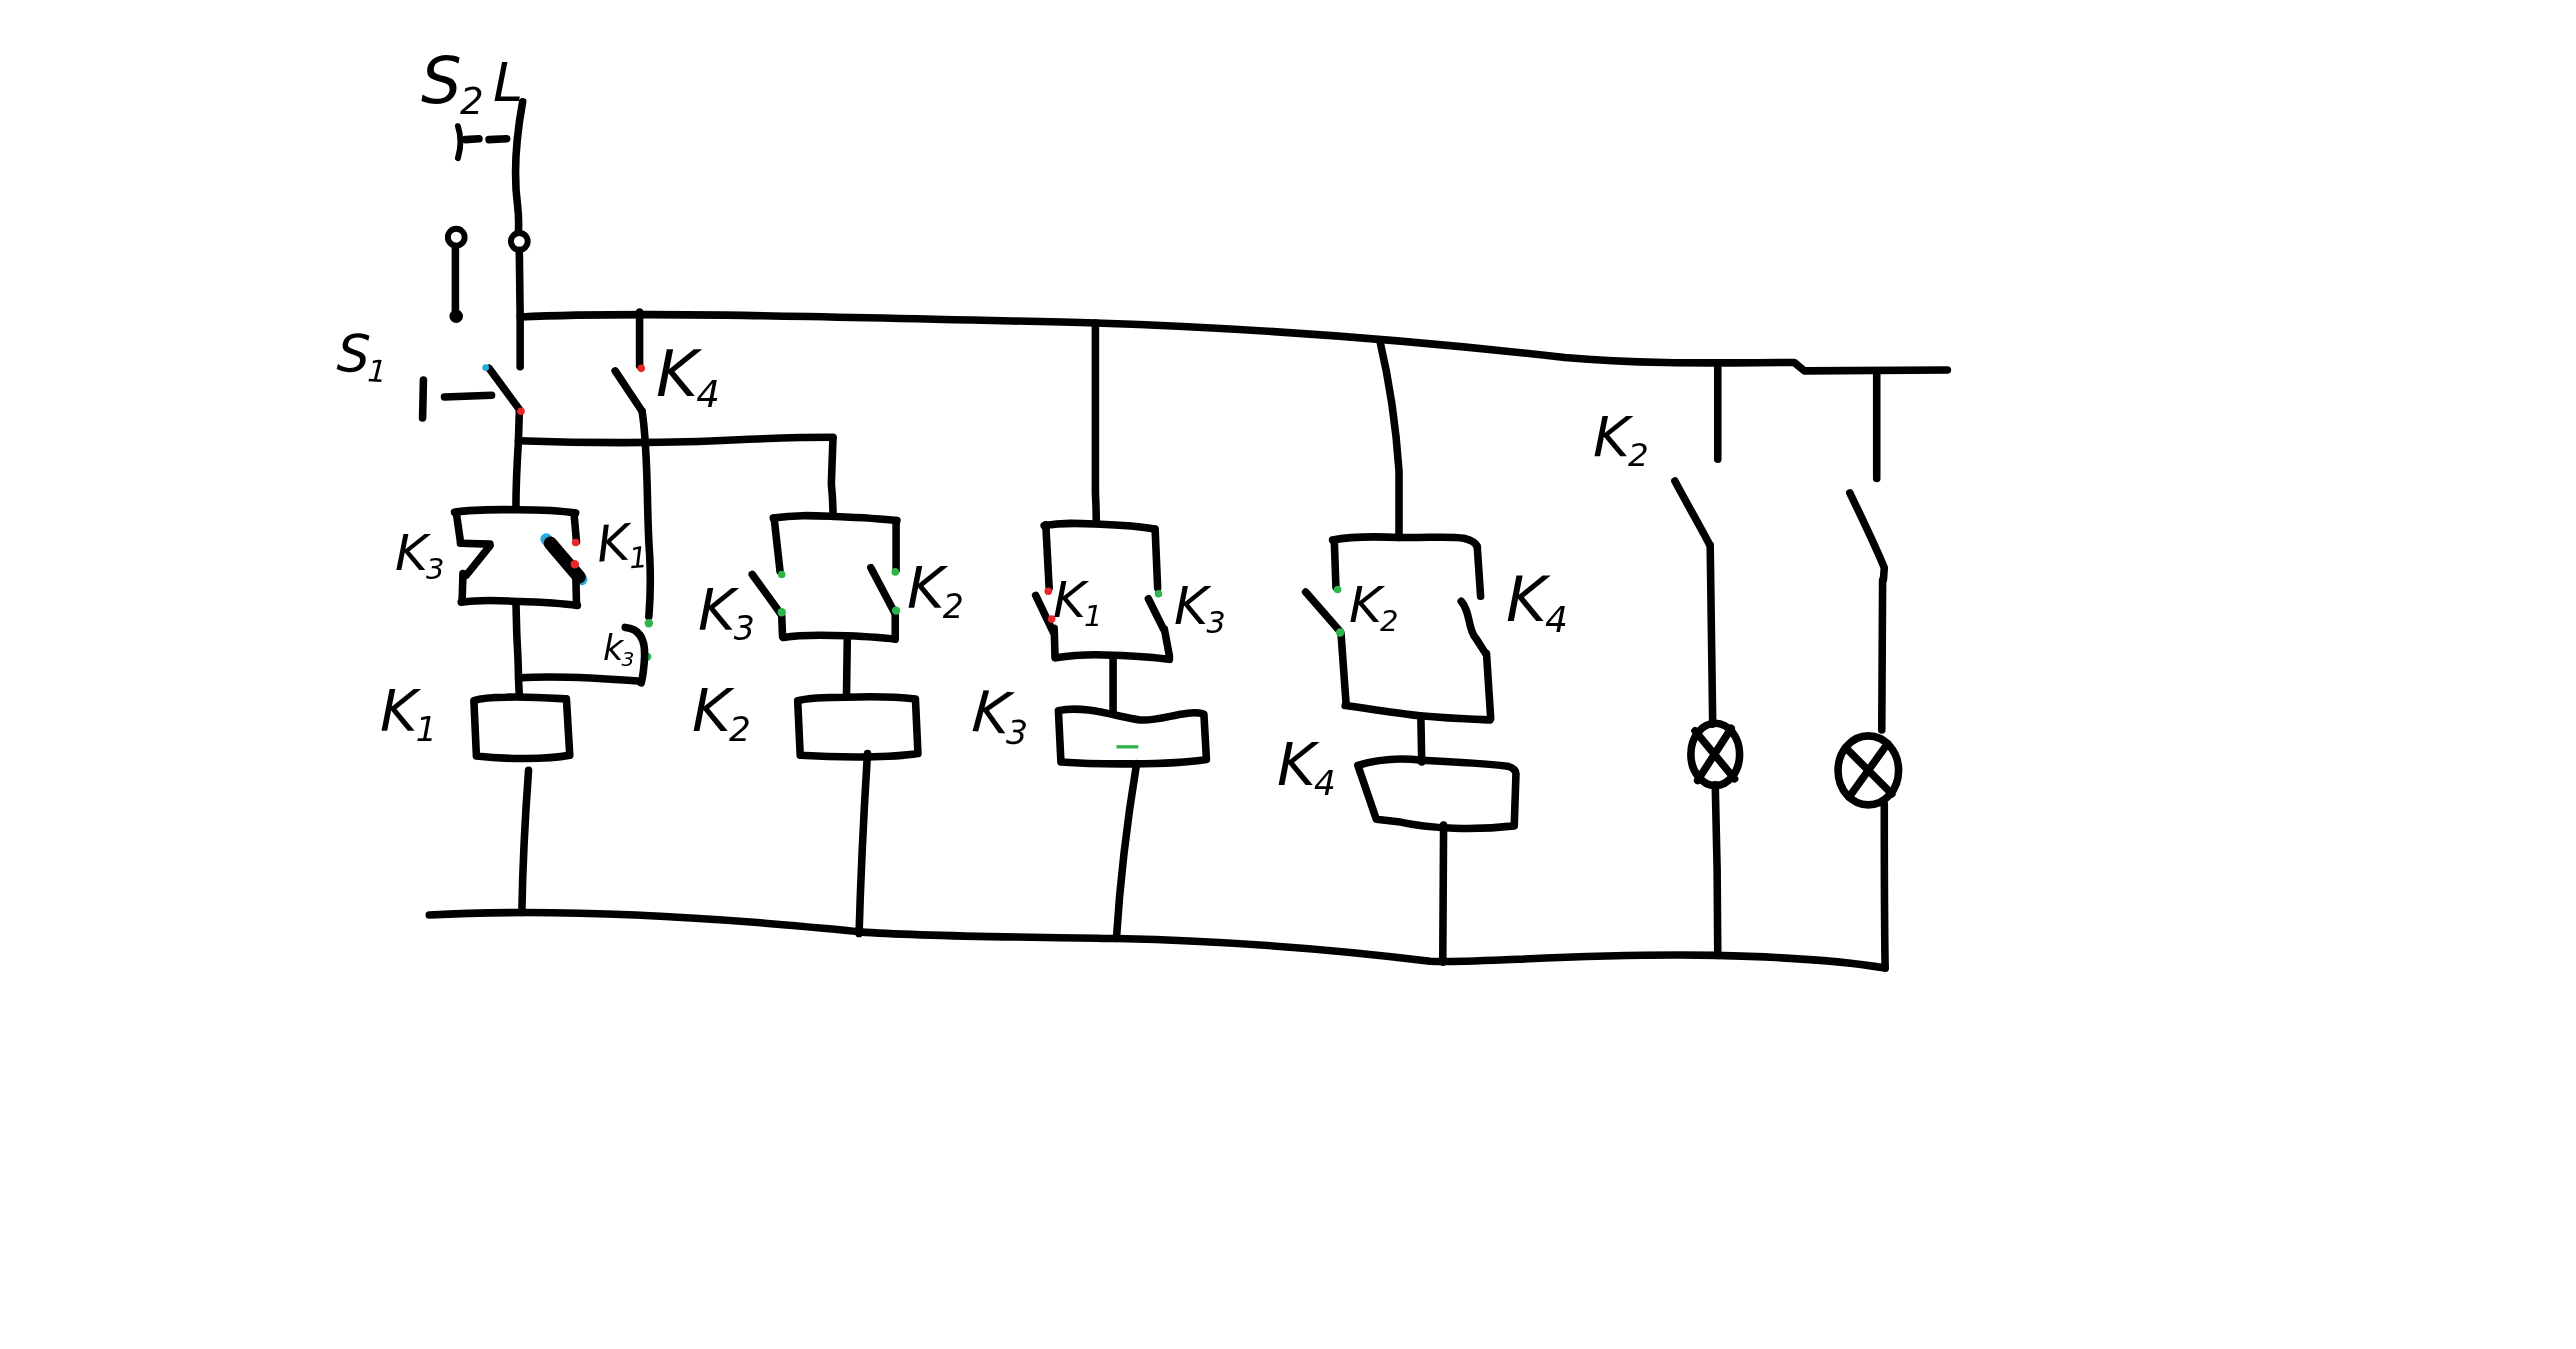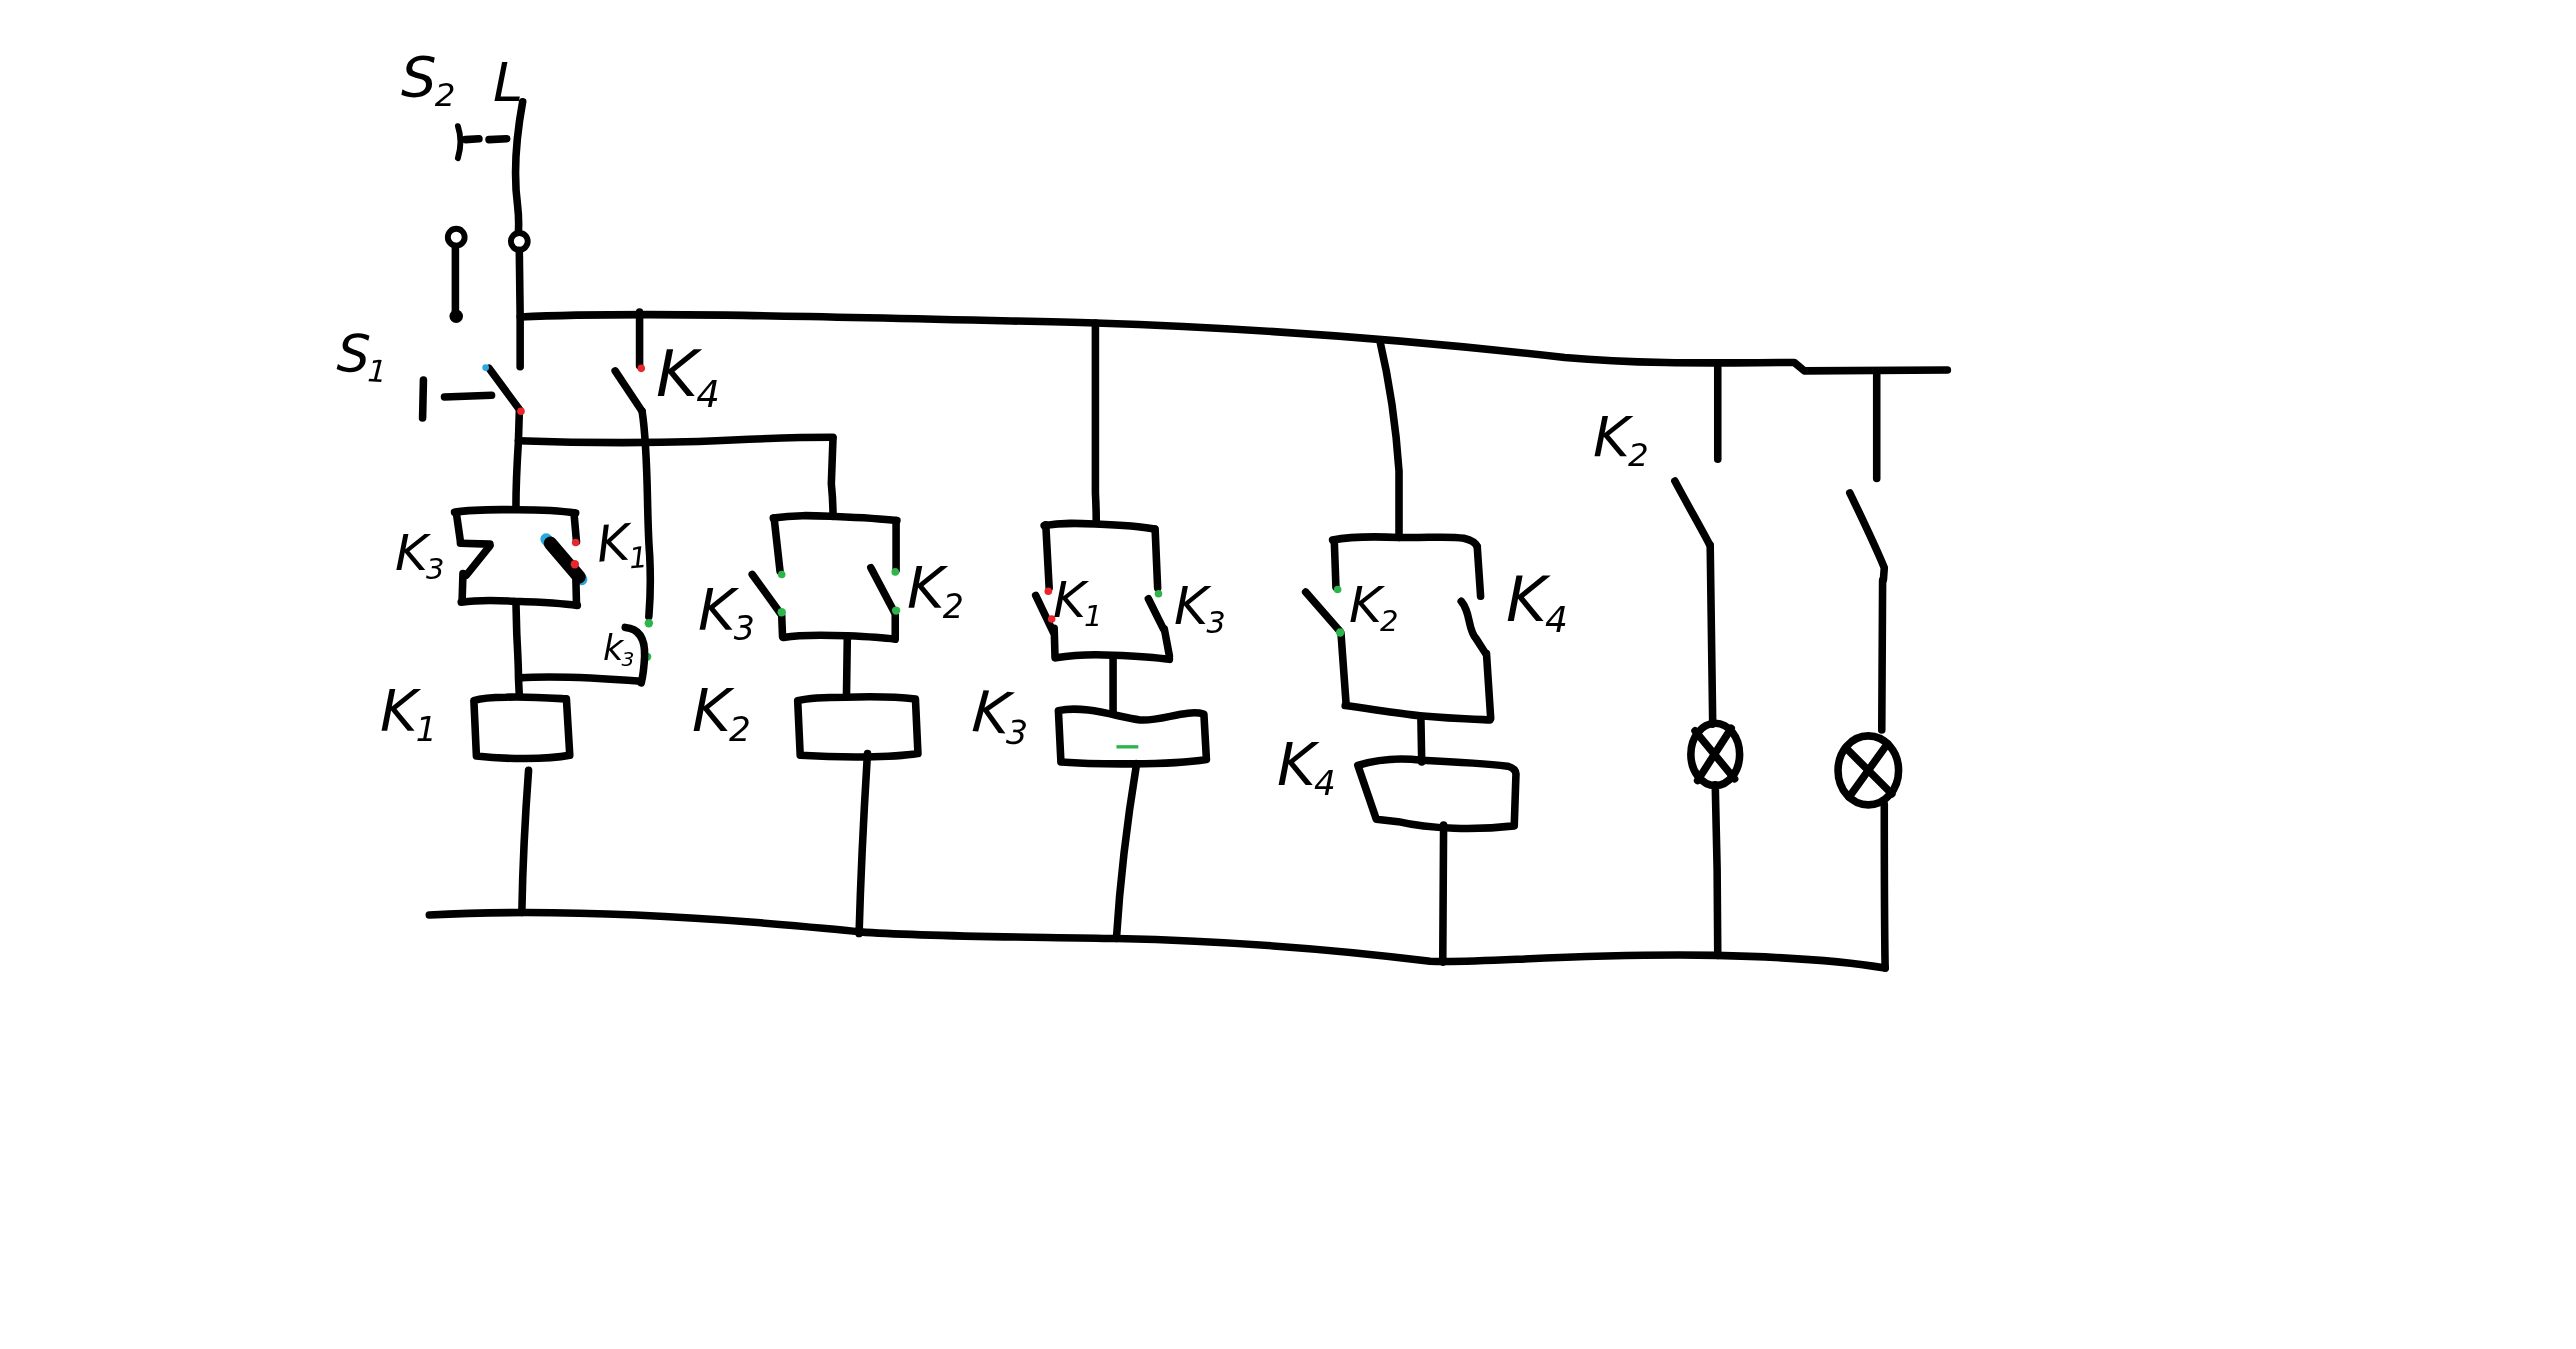--- a/index.html
+++ b/index.html
@@ -180,21 +180,21 @@
     </g>
     <path class="ink" d="M2240,956 C2240,1020 2240,1090 2241,1151"></path>
   </g>
 
   <path class="ink" d="M510,1088 C620,1082 760,1086 900,1097 C960,1102 995,1105 1022,1108 C1100,1114 1230,1114 1327,1116 C1460,1119 1580,1128 1700,1143 C1760,1146 1870,1133 2040,1136 C2130,1138 2200,1144 2241,1151"></path>
 
 </svg>
 
   <div class="lbl" style="left:493px;top:56px;font-size:54px;"><span>L</span><span class="sb"></span></div>
 
-  <div class="lbl" style="left:401px;top:49px;font-size:56px;"><span>S</span><span class="sb">2</span></div>
+  <div class="lbl" style="left:421px;top:49px;font-size:64px;"><span>S</span><span class="sb">2</span></div>
 
   <div class="lbl" style="left:337px;top:328px;font-size:52px;transform:rotate(3deg);"><span>S</span><span class="sb">1</span></div>
 
   <div class="lbl" style="left:656px;top:342px;font-size:64px;"><span>K</span><span class="sb">4</span></div>
 
   <div class="lbl" style="left:395px;top:528px;font-size:50px;"><span>K</span><span class="sb">3</span></div>
 
   <div class="lbl" style="left:597px;top:518px;font-size:50px;transform:rotate(-4deg);"><span>K</span><span class="sb">1</span></div>
 
   <div class="lbl" style="left:603px;top:631px;font-size:35px;"><span>k</span><span class="sb">3</span></div>

